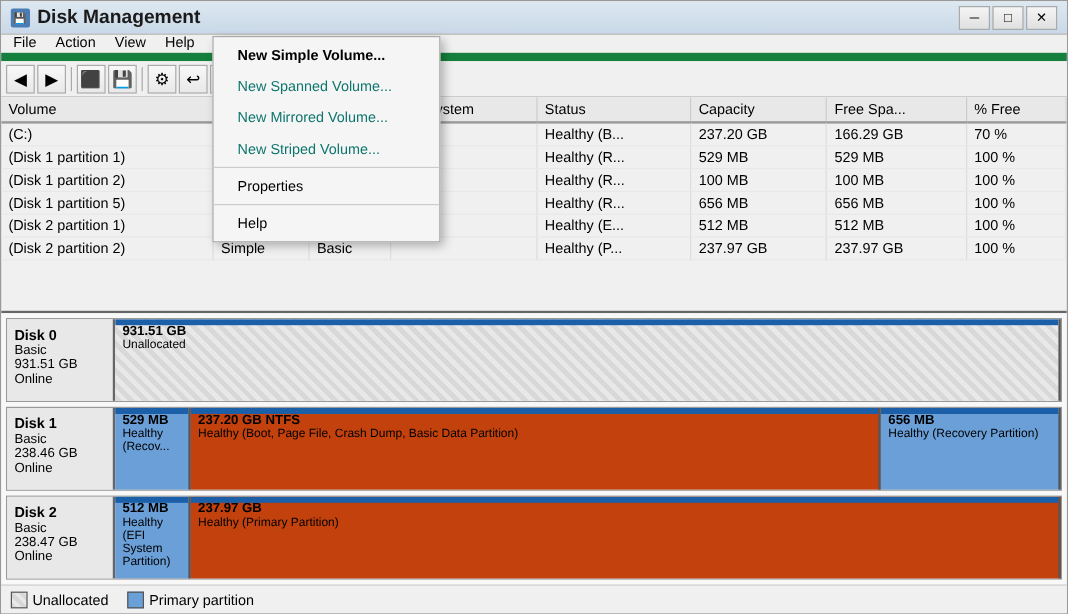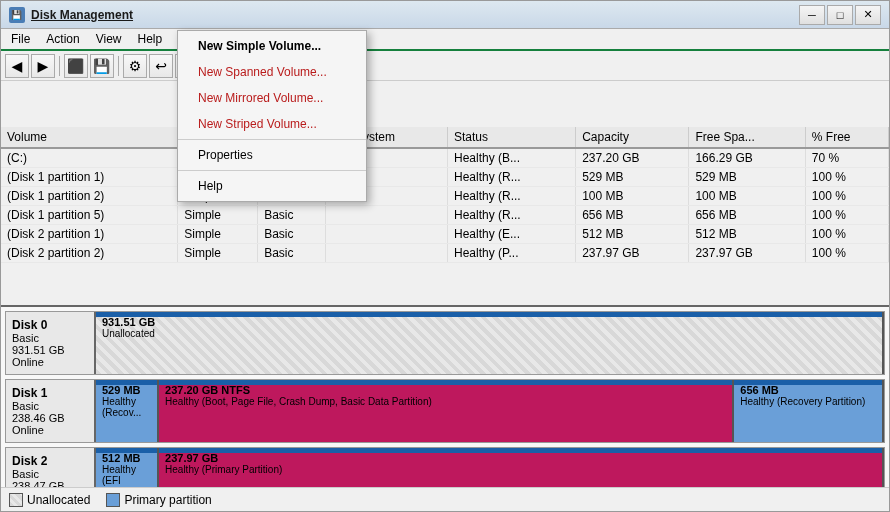--- a/index.html
+++ b/index.html
@@ -35,47 +35,46 @@
       background: #4a7db5;
       border-radius: 2px;
       display: flex;
       align-items: center;
       justify-content: center;
       color: white;
       font-size: 9px;
     }
     .title-bar-text {
       flex: 1;
-      font-size: 12px;
+      font-size: 16px;
       font-weight: bold;
       color: #1a1a1a;
-      text-decoration: underline;
     }
     .title-bar-buttons {
       display: flex;
       gap: 2px;
     }
     .title-btn {
       width: 26px;
       height: 20px;
       border: 1px solid #aaa;
       background: linear-gradient(to bottom, #f5f5f5, #e0e0e0);
       cursor: pointer;
       display: flex;
       align-items: center;
       justify-content: center;
       font-size: 11px;
     }
     .menu-bar {
       height: 22px;
       background: #f0f0f0;
       display: flex;
-      align-items: center;
+      align-items: flex-end;
       padding: 0 2px;
-      border-bottom: 2px solid #15803d;
+      border-bottom: 7px solid #15803d;
       flex-shrink: 0;
     }
     .menu-item {
       padding: 2px 8px;
       cursor: pointer;
       border-radius: 3px;
       font-size: 12px;
     }
     .toolbar {
       height: 30px;
@@ -102,21 +101,20 @@
       width: 1px;
       height: 20px;
       background: #aaa;
       margin: 0 2px;
     }
     .main-content {
       flex: 1;
       display: flex;
       flex-direction: column;
       overflow: hidden;
-      margin-top: 46px;
     }
     .table-area {
       height: 180px;
       border-bottom: 2px solid #666;
       overflow: hidden;
       flex-shrink: 0;
     }
     .disk-table {
       width: 100%;
       border-collapse: collapse;
@@ -185,21 +183,21 @@
     }
     .partition.unallocated {
       background: repeating-linear-gradient(
         45deg,
         #d8d8d8,
         #d8d8d8 4px,
         #e8e8e8 4px,
         #e8e8e8 8px
       );
     }
-    .partition.primary { background: #be185d; }
+    .partition.primary { background: #c2410c; }
     .partition.recovery { background: #6a9fd8; }
     .partition.efi { background: #6a9fd8; }
     .partition-size { font-weight: bold; font-size: 11px; }
     .partition-status { font-size: 10px; }
     .partition-bar {
       position: absolute;
       top: 0;
       left: 0;
       right: 0;
       height: 5px;
@@ -247,21 +245,21 @@
       border: 1px solid #aaa;
       box-shadow: 3px 3px 8px rgba(0,0,0,0.3);
       z-index: 100;
       padding: 2px 0;
     }
     .ctx-item {
       padding: 6px 20px;
       cursor: pointer;
       font-size: 12px;
     }
-    .ctx-item.disabled { color: #b91c1c; cursor: default; }
+    .ctx-item.disabled { color: #0f766e; cursor: default; }
     .ctx-item.bold { font-weight: bold; }
     .ctx-separator {
       height: 1px;
       background: #ccc;
       margin: 2px 0;
     }
   </style>
 </head>
 <body>
 

